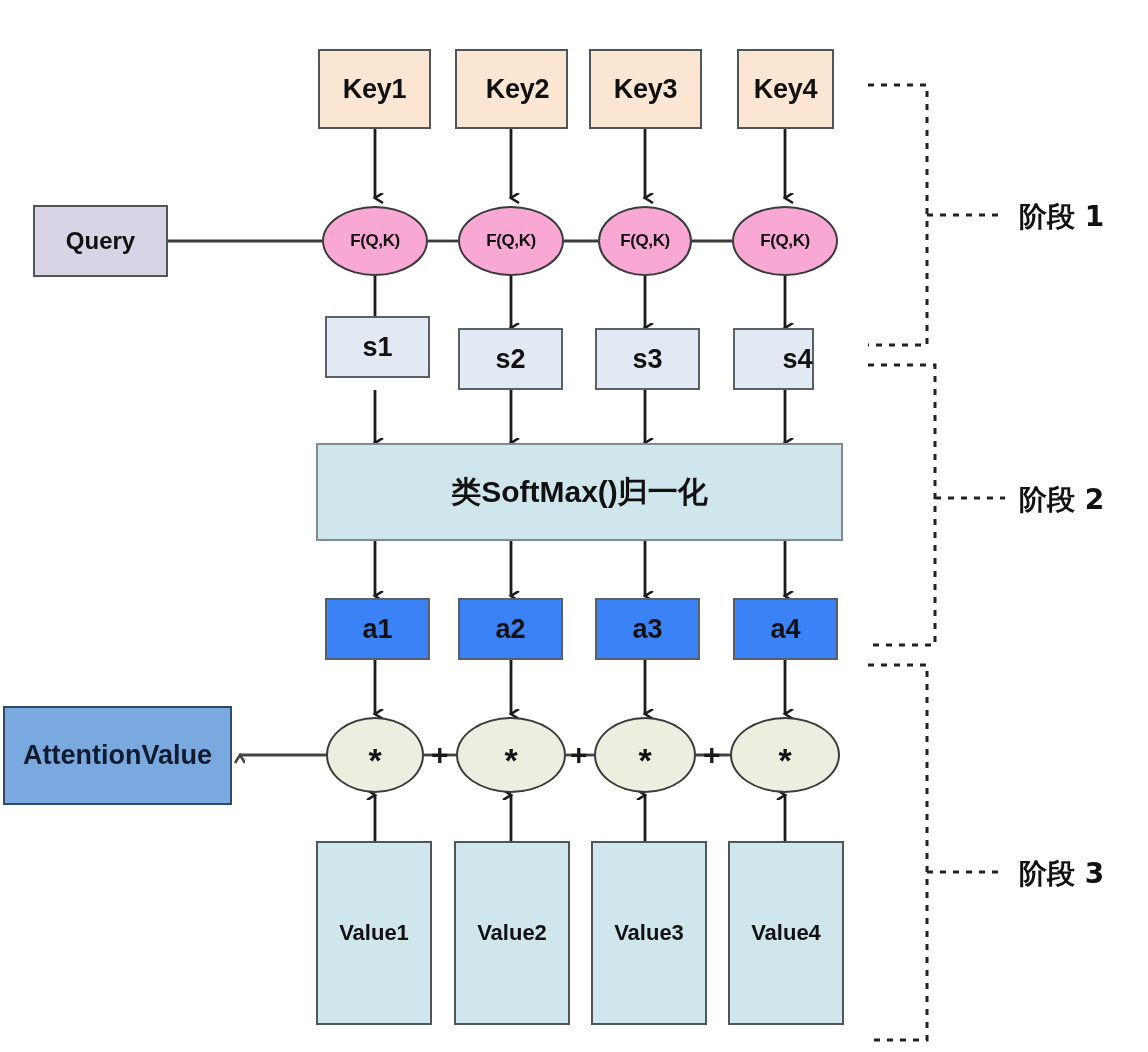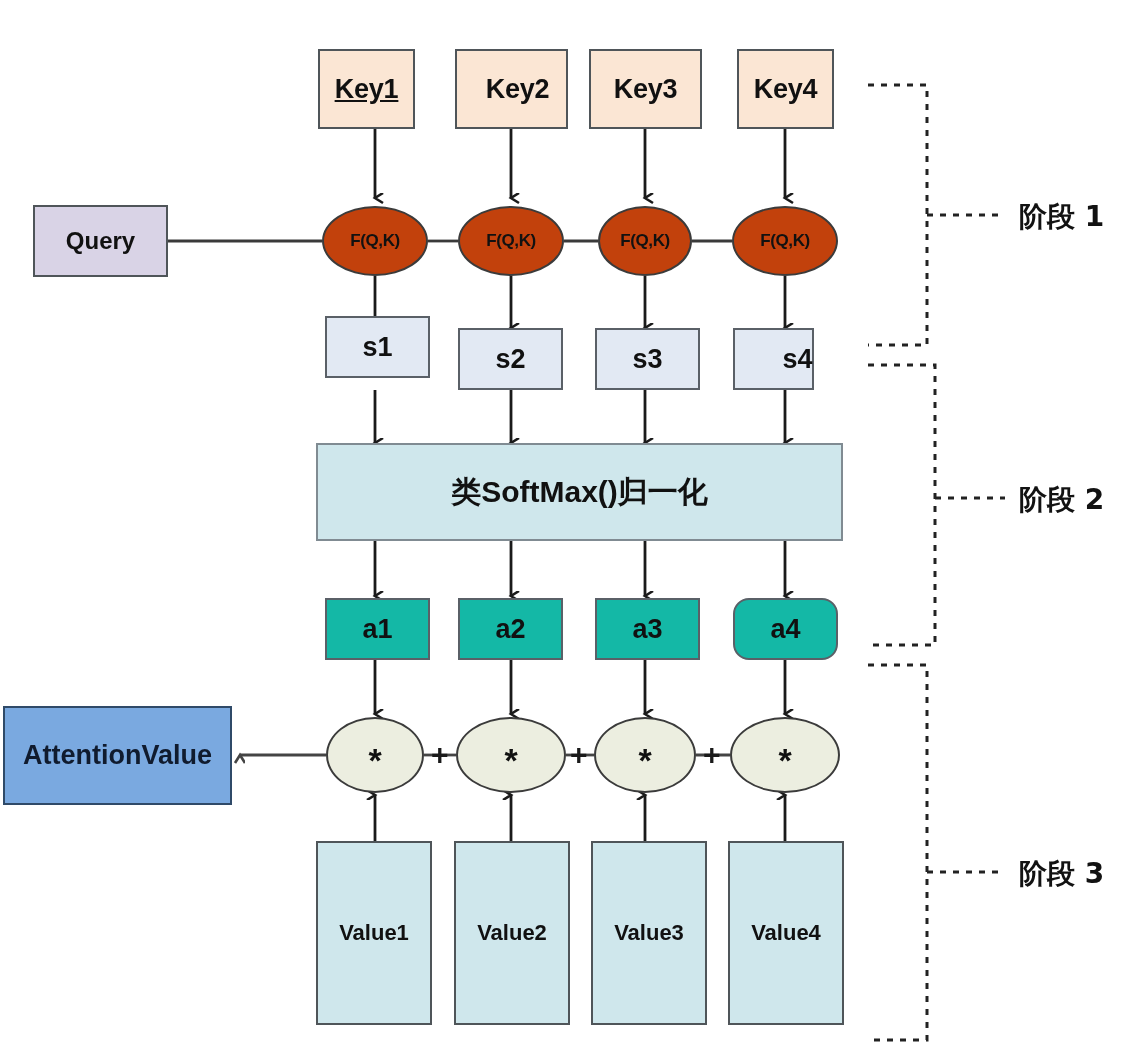--- a/index.html
+++ b/index.html
@@ -43,21 +43,21 @@
     border-color: #4f5559;
     font-size: 27px;
     letter-spacing: -0.2px;
   }
   .score-box {
     background: #e2e9f3;
     border-color: #5a6067;
     font-size: 27px;
   }
   .attn-box {
-    background: #14b8a6;
+    background: #3b82f6;
     border-color: #5a6067;
     font-size: 27px;
   }
   .value-box {
     background: #cfe7ec;
     border-color: #4f5559;
     font-size: 22px;
   }
   .query-box {
     background: #d9d3e6;
@@ -82,21 +82,21 @@
   .ellipse {
     position: absolute;
     box-sizing: border-box;
     display: flex;
     align-items: center;
     justify-content: center;
     border-radius: 50%;
     color: #111111;
   }
   .fqk {
-    background: #c2410c;
+    background: #f9a8d4;
     border: 2px solid #3b3b3b;
     font-size: 17px;
     font-weight: bold;
     letter-spacing: -0.4px;
   }
   .mul {
     background: #eceee0;
     border: 2px solid #3b3b3b;
     font-size: 34px;
     font-weight: bold;
@@ -198,21 +198,21 @@
 
       <path d="M868,665 L927,665 L927,1040 L868,1040"></path>
       <path d="M927,872 L1005,872"></path>
     </g>
   </svg>
 
   <div class="node query-box" style="left:33px; top:205px; width:135px; height:72px;">
     <span>Query</span>
   </div>
 
-  <div class="node key-box" style="left:318px; top:49px; width:97px; height:80px;text-decoration:underline;">
+  <div class="node key-box" style="left:318px; top:49px; width:113px; height:80px;">
     <span>Key1</span>
   </div>
   <div class="node key-box" style="left:455px; top:49px; width:113px; height:80px;padding-left:12px;">
     <span>Key2</span>
   </div>
   <div class="node key-box" style="left:589px; top:49px; width:113px; height:80px;">
     <span>Key3</span>
   </div>
   <div class="node key-box" style="left:737px; top:49px; width:97px; height:80px;">
     <span>Key4</span>
@@ -250,21 +250,21 @@
 
   <div class="node attn-box" style="left:325px; top:598px; width:105px; height:62px;">
     <span>a1</span>
   </div>
   <div class="node attn-box" style="left:458px; top:598px; width:105px; height:62px;">
     <span>a2</span>
   </div>
   <div class="node attn-box" style="left:595px; top:598px; width:105px; height:62px;">
     <span>a3</span>
   </div>
-  <div class="node attn-box" style="left:733px; top:598px; width:105px; height:62px;border-radius:16px;">
+  <div class="node attn-box" style="left:733px; top:598px; width:105px; height:62px;">
     <span>a4</span>
   </div>
 
   <div class="ellipse mul" style="left:326px; top:717px; width:98px; height:76px;">
     <span class="glyph">*</span>
   </div>
   <div class="ellipse mul" style="left:456px; top:717px; width:110px; height:76px;">
     <span class="glyph">*</span>
   </div>
   <div class="ellipse mul" style="left:594px; top:717px; width:102px; height:76px;">

